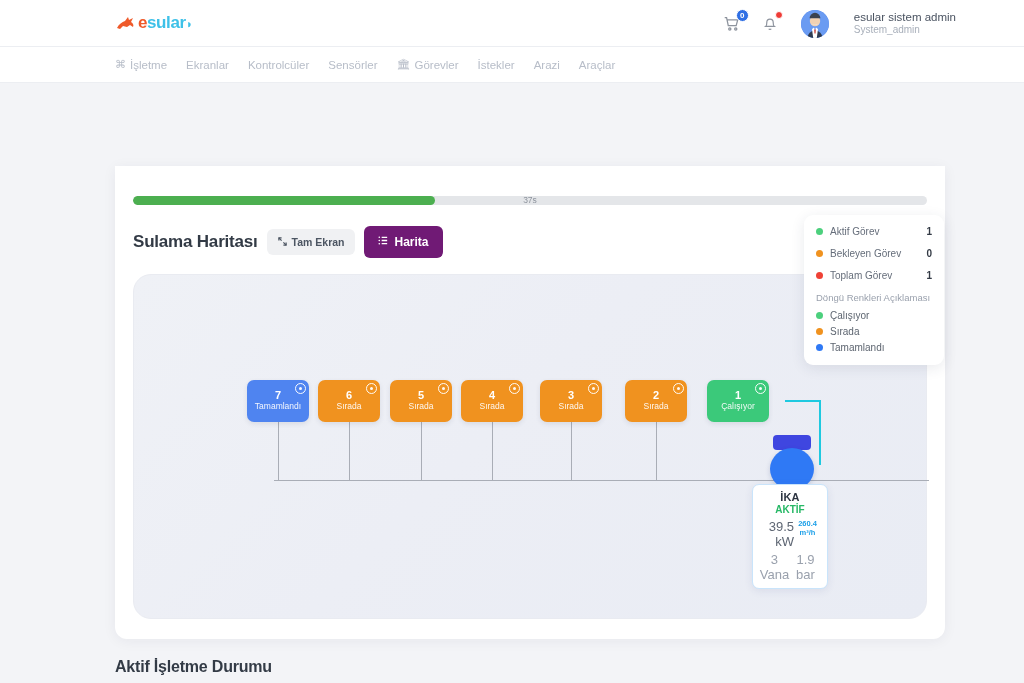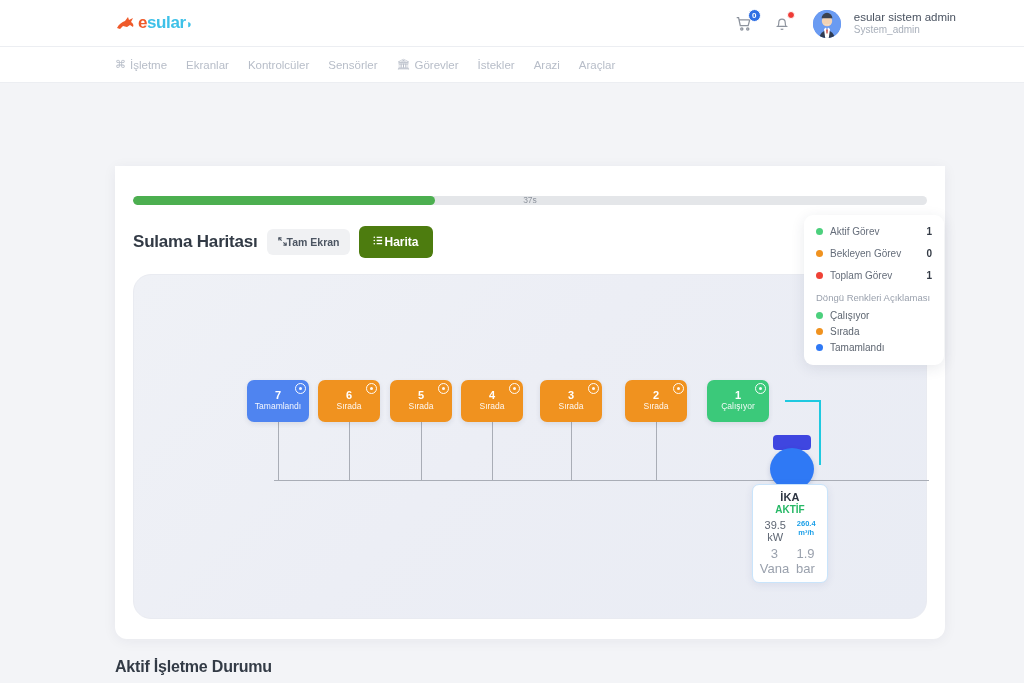--- a/index.html
+++ b/index.html
@@ -35,21 +35,21 @@
     background: #2f6fe4; color: #fff; font-size: 8px; font-weight: 700;
     min-width: 13px; height: 13px; border-radius: 7px;
     display: flex; align-items: center; justify-content: center;
     border: 1.5px solid #fff;
   }
   .badge-dot {
     position: absolute; top: -2px; right: -2px;
     width: 8px; height: 8px; border-radius: 50%;
     background: #ef3b36; border: 1.5px solid #fff;
   }
-  .user-block { display: flex; align-items: center; gap: 13px; margin-left: 4px; }
+  .user-block { display: flex; align-items: center; gap: 25px; margin-left: 4px; }
   .avatar {
     width: 28px; height: 28px; border-radius: 50%;
     background: #5b8def; overflow: hidden; position: relative; flex: none;
   }
   .user-names { line-height: 1.25; }
   .user-name { font-size: 11.5px; color: #4a5361; font-weight: 400; }
   .user-role { font-size: 10px; color: #a8afba; }
 
   
   .navbar {
@@ -82,21 +82,21 @@
   }
   .progress-fill { height: 100%; background: #4caf50; border-radius: 5px; }
   .progress-label {
     position: absolute; left: 0; right: 0; top: -1px;
     text-align: center; font-size: 8.5px; color: #8d939d; line-height: 10px;
   }
 
   .card-header { display: flex; align-items: center; gap: 9px; margin-top: 21px; }
   .card-title { font-size: 17px; font-weight: 700; color: #323a45; letter-spacing: -0.2px; }
   .btn {
-    display: inline-flex; align-items: center; 
+    display: inline-flex; align-items: center; gap: 5px;
     font-size: 10.5px; border-radius: 6px; cursor: pointer;
     padding: 7px 11px; border: none; white-space: nowrap;
   }
   .btn-ghost { background: #f0f1f3; color: #4c5562; font-weight: 600; }
   .btn-orange { background: #f0921f; color: #fff; font-weight: 600; font-size: 12px; padding: 9px 14px; }
 
   
   .map-canvas {
     margin-top: 16px; height: 345px; position: relative;
     border: 1px solid #e9ebf1; border-radius: 18px;
@@ -152,21 +152,21 @@
 
   .pump-card {
     position: absolute; left: 752px; top: 401px; width: 76px;
     background: #fff; border: 1px solid #c9e4fb; border-radius: 7px;
     padding: 6px 5px 6px 5px; text-align: center; z-index: 5;
     box-shadow: 0 2px 8px rgba(40,60,120,.09);
   }
   .pump-name { font-size: 11px; font-weight: 700; color: #2d3542; letter-spacing: .2px; }
   .pump-status { font-size: 10px; font-weight: 700; color: #27b866; margin-top: 1px; }
   .pump-m { display: flex; justify-content: space-between; margin-top: 4px; padding: 0 1px; }
-  .pump-m .a { font-size: 11px; color: #5e6673; }
+  .pump-m .a { font-size: 13px; color: #5e6673; text-align: right; }
   .pump-m .b { font-size: 7.5px; color: #1b9fe8; font-weight: 700; }
   .pump-m2 { display: flex; justify-content: space-between; margin-top: 3px; padding: 0 1px; }
   .pump-m2 span { font-size: 13px; color: #9aa1ad; }
 
   
   .bottom { position: absolute; left: 115px; top: 575px; width: 830px; }
   .section-title { font-size: 16px; font-weight: 700; color: #333b46; letter-spacing: -0.2px; }
 </style>
 </head>
 <body>
@@ -261,21 +261,21 @@
       <div class="card-title">Sulama Haritası</div>
       <button class="btn btn-ghost">
         <span>
           <svg width="9" height="9" viewBox="0 0 10 10" fill="none" stroke="#4c5562" stroke-width="1.4">
             <path d="M1 4V1h3M9 6v3H6"></path>
               <path d="M1 1l3 3M9 9L6 6"></path>
           </svg>
         </span>
         <span>Tam Ekran</span>
       </button>
-      <button class="btn btn-orange" style="background: #4d7c0f; justify-content: flex-end;">
+      <button class="btn btn-orange" style="background: #701a75; justify-content: flex-end;">
         <span>
           <svg width="11" height="11" viewBox="0 0 12 12" fill="none" stroke="#fff" stroke-width="1.4">
             <path d="M4 2.5h6M4 6h6M4 9.5h6"></path>
               <path d="M1.4 2.5h.01M1.4 6h.01M1.4 9.5h.01" stroke-linecap="round" stroke-width="1.8"></path>
           </svg>
         </span>
         <span>Harita</span>
       </button>
     </div>
 

